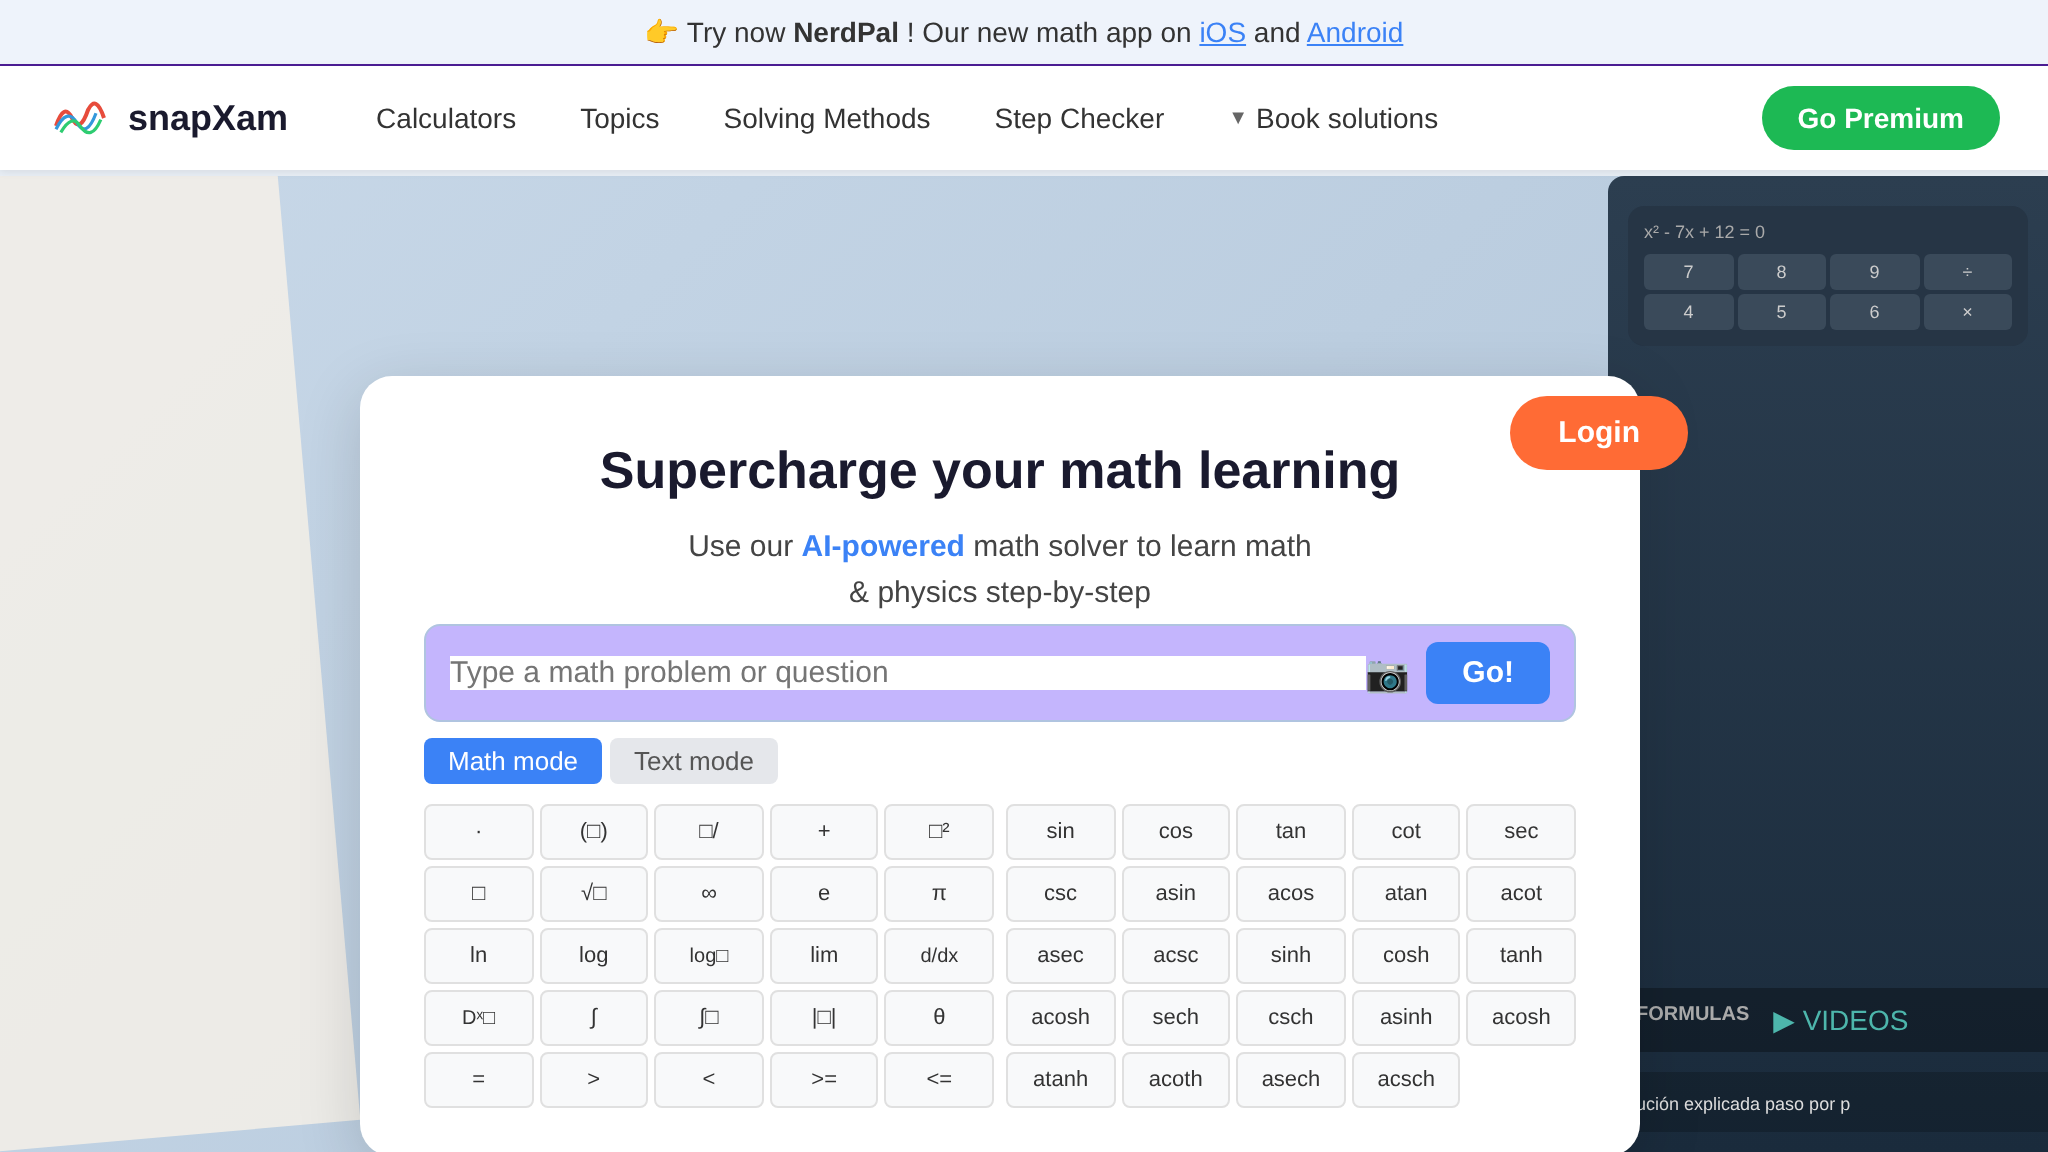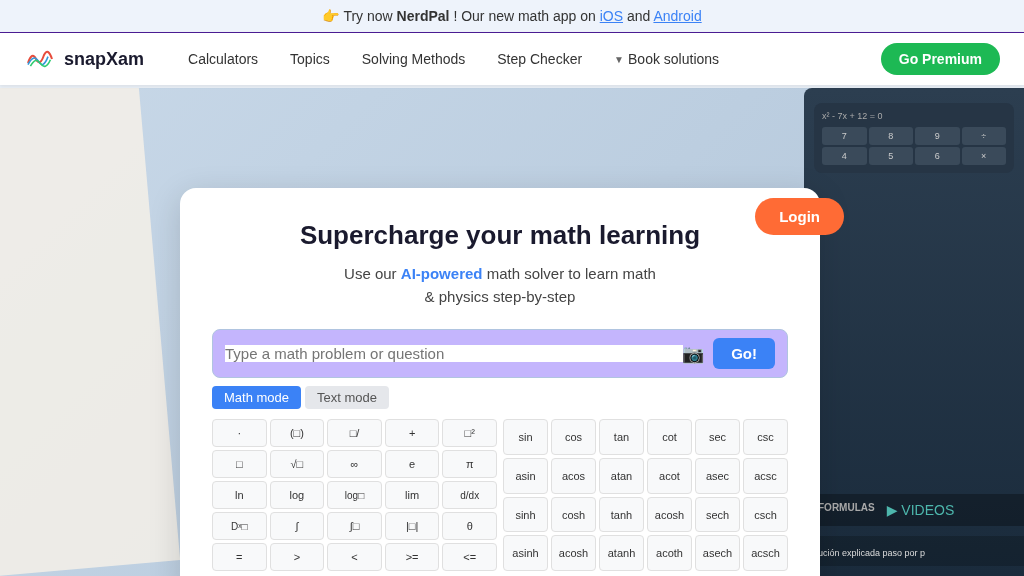--- a/index.html
+++ b/index.html
@@ -138,21 +138,21 @@
       color: #1a1a2e;
       text-align: center;
       margin-bottom: 12px;
       line-height: 1.2;
     }
 
     .card-subtitle {
       font-size: 15px;
       color: #444;
       text-align: center;
-      margin-bottom: 21px;
+      margin-bottom: 4px;
       line-height: 1.5;
     }
     .card-subtitle .ai-powered {
       color: #3b82f6;
       font-weight: 600;
     }
 
     
     .search-row {
       display: flex;
@@ -218,21 +218,21 @@
 
     .kb-left {
       display: grid;
       grid-template-columns: repeat(5, 1fr);
       grid-template-rows: repeat(5, 1fr);
       gap: 3px;
     }
 
     .kb-right {
       display: grid;
-      grid-template-columns: repeat(6, 1fr);
+      grid-template-columns: repeat(5, 1fr);
       grid-template-rows: repeat(4, 1fr);
       gap: 3px;
     }
 
     .kb-btn {
       background: #f8f9fa;
       border: 1px solid #e0e0e0;
       border-radius: 4px;
       font-size: 11px;
       padding: 5px 2px;

